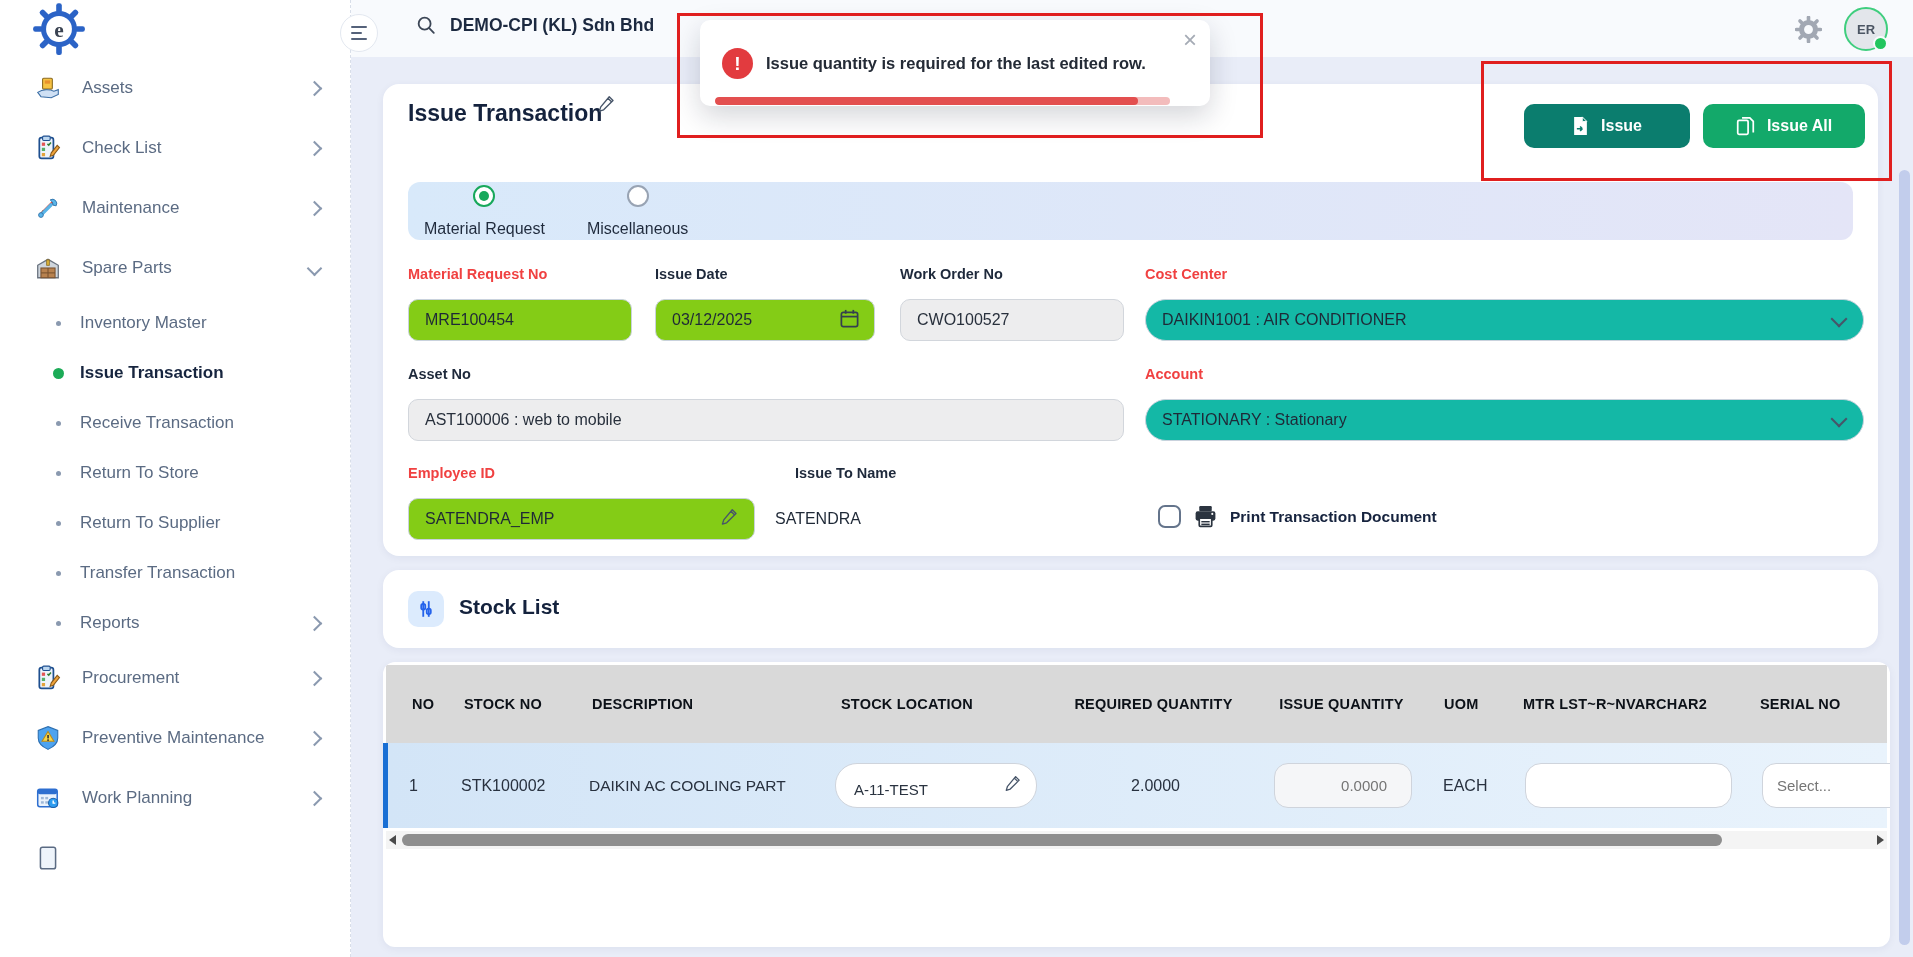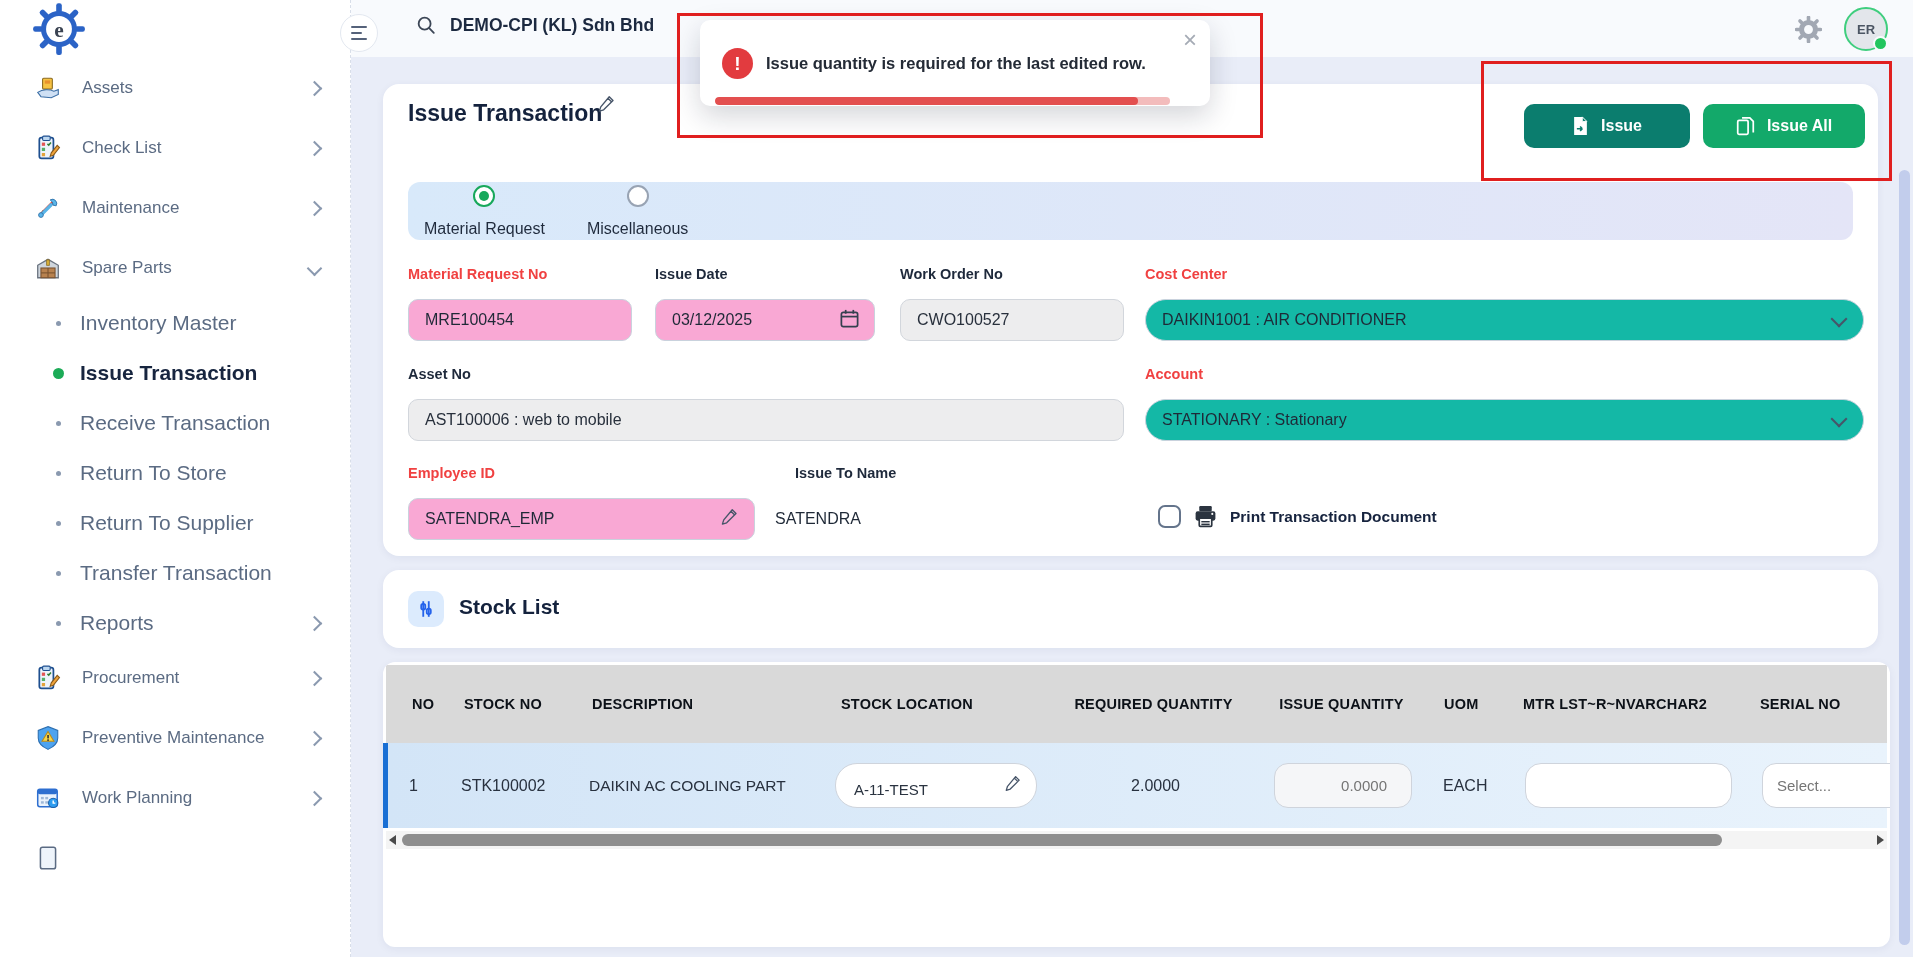--- a/index.html
+++ b/index.html
@@ -13,21 +13,21 @@
   .menu{position:absolute;top:58px;left:0;right:0;}
   .mi{height:60px;display:flex;align-items:center;padding:0 30px 0 34px;gap:20px;
       color:#5b6b83;font-size:17px;cursor:pointer;}
   .mi .ico{width:28px;height:28px;flex:0 0 28px;display:flex;align-items:center;justify-content:center;}
   .mi .lbl{flex:1;white-space:nowrap;}
   .chev-r{width:9px;height:9px;border-right:2px solid #8a99af;border-bottom:2px solid #8a99af;
           transform:rotate(-45deg);flex:0 0 9px;}
   .chev-d{width:9px;height:9px;border-right:2px solid #8a99af;border-bottom:2px solid #8a99af;
           transform:rotate(45deg);flex:0 0 9px;}
   .sub{height:50px;display:flex;align-items:center;padding:0 30px 0 52px;gap:16px;
-       color:#5b6b83;font-size:21px;cursor:pointer;}
+       color:#5b6b83;font-size:17px;cursor:pointer;}
   .sub .b{width:12px;flex:0 0 12px;display:flex;justify-content:center;}
   .dot{width:5px;height:5px;border-radius:50%;background:#8a99af;}
   .sub.active{color:#17253f;font-weight:bold;}
   .sub.active .dot{width:11px;height:11px;background:#1cab57;}
   .sub .lbl{flex:1;white-space:nowrap;}
 
   
   .topbar{position:absolute;left:350px;top:0;width:1563px;height:57px;background:#f8fafd;z-index:5;}
   .ham{position:absolute;left:340px;top:14px;width:36px;height:36px;border-radius:50%;background:#fff;
        border:1px solid #e3e8f0;z-index:7;display:flex;flex-direction:column;align-items:center;
@@ -60,21 +60,21 @@
             background:linear-gradient(90deg,#d8e9fa,#e4e5f7);display:flex;align-items:center;
             padding:0 0 0 16px;box-sizing:border-box;gap:42px;}
   .rgroup{display:flex;align-items:center;gap:13px;cursor:pointer;flex-direction:column;}
   .radio{width:22px;height:22px;border-radius:50%;background:#fff;border:2px solid #98a3b3;box-sizing:border-box;}
   .radio.sel{border:2.5px solid #17a85b;display:flex;align-items:center;justify-content:center;}
   .radio.sel::after{content:"";width:10px;height:10px;border-radius:50%;background:#17a85b;}
   .rlbl{font-size:16px;color:#1f2a3c;}
 
   .flabel{position:absolute;font-size:14.5px;font-weight:bold;color:#1e293b;}
   .flabel.req{color:#f04141;}
-  .finput{position:absolute;height:42px;border:1.5px solid #c9d2dd;border-radius:10px;background:#f9a8d4;
+  .finput{position:absolute;height:42px;border:1.5px solid #c9d2dd;border-radius:10px;background:#84cc16;
           box-sizing:border-box;font-size:16px;color:#1f2937;padding:0 40px 0 16px;
           font-family:"Liberation Sans",sans-serif;outline:none;}
   .finput:disabled{background:#ededee;border-color:#d2d6dc;color:#28303c;}
   .fselect{position:absolute;height:42px;border:1.5px solid #c9d2dd;border-radius:21px;background:#14b8a6;
           box-sizing:border-box;font-size:16px;color:#1f2937;display:flex;align-items:center;
           padding:0 51px 0 16px;cursor:pointer;}
   .sel-chev{position:absolute;right:18px;top:13px;width:10px;height:10px;border-right:2px solid #475569;
           border-bottom:2px solid #475569;transform:rotate(45deg);}
   .inp-ico{position:absolute;top:11px;cursor:pointer;}
   .plain-val{position:absolute;font-size:16px;font-weight:500;color:#1f2937;}

